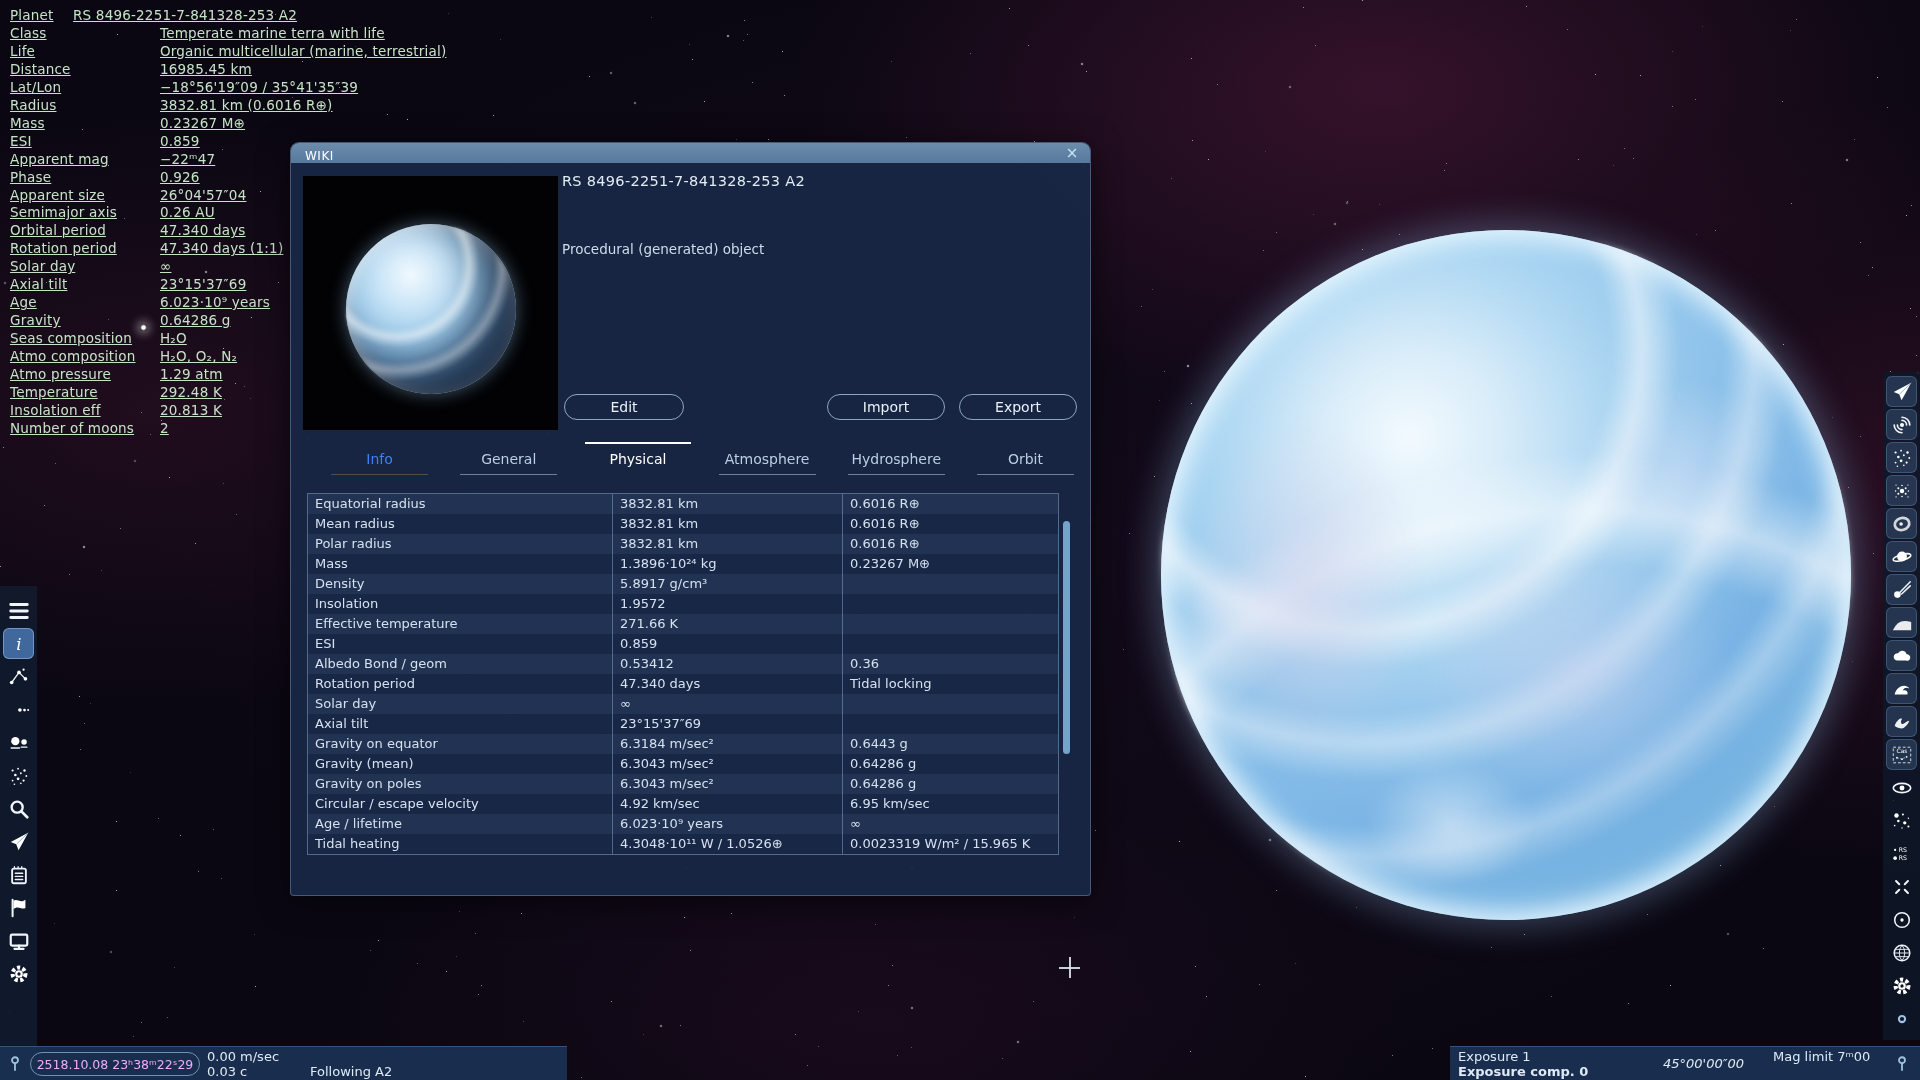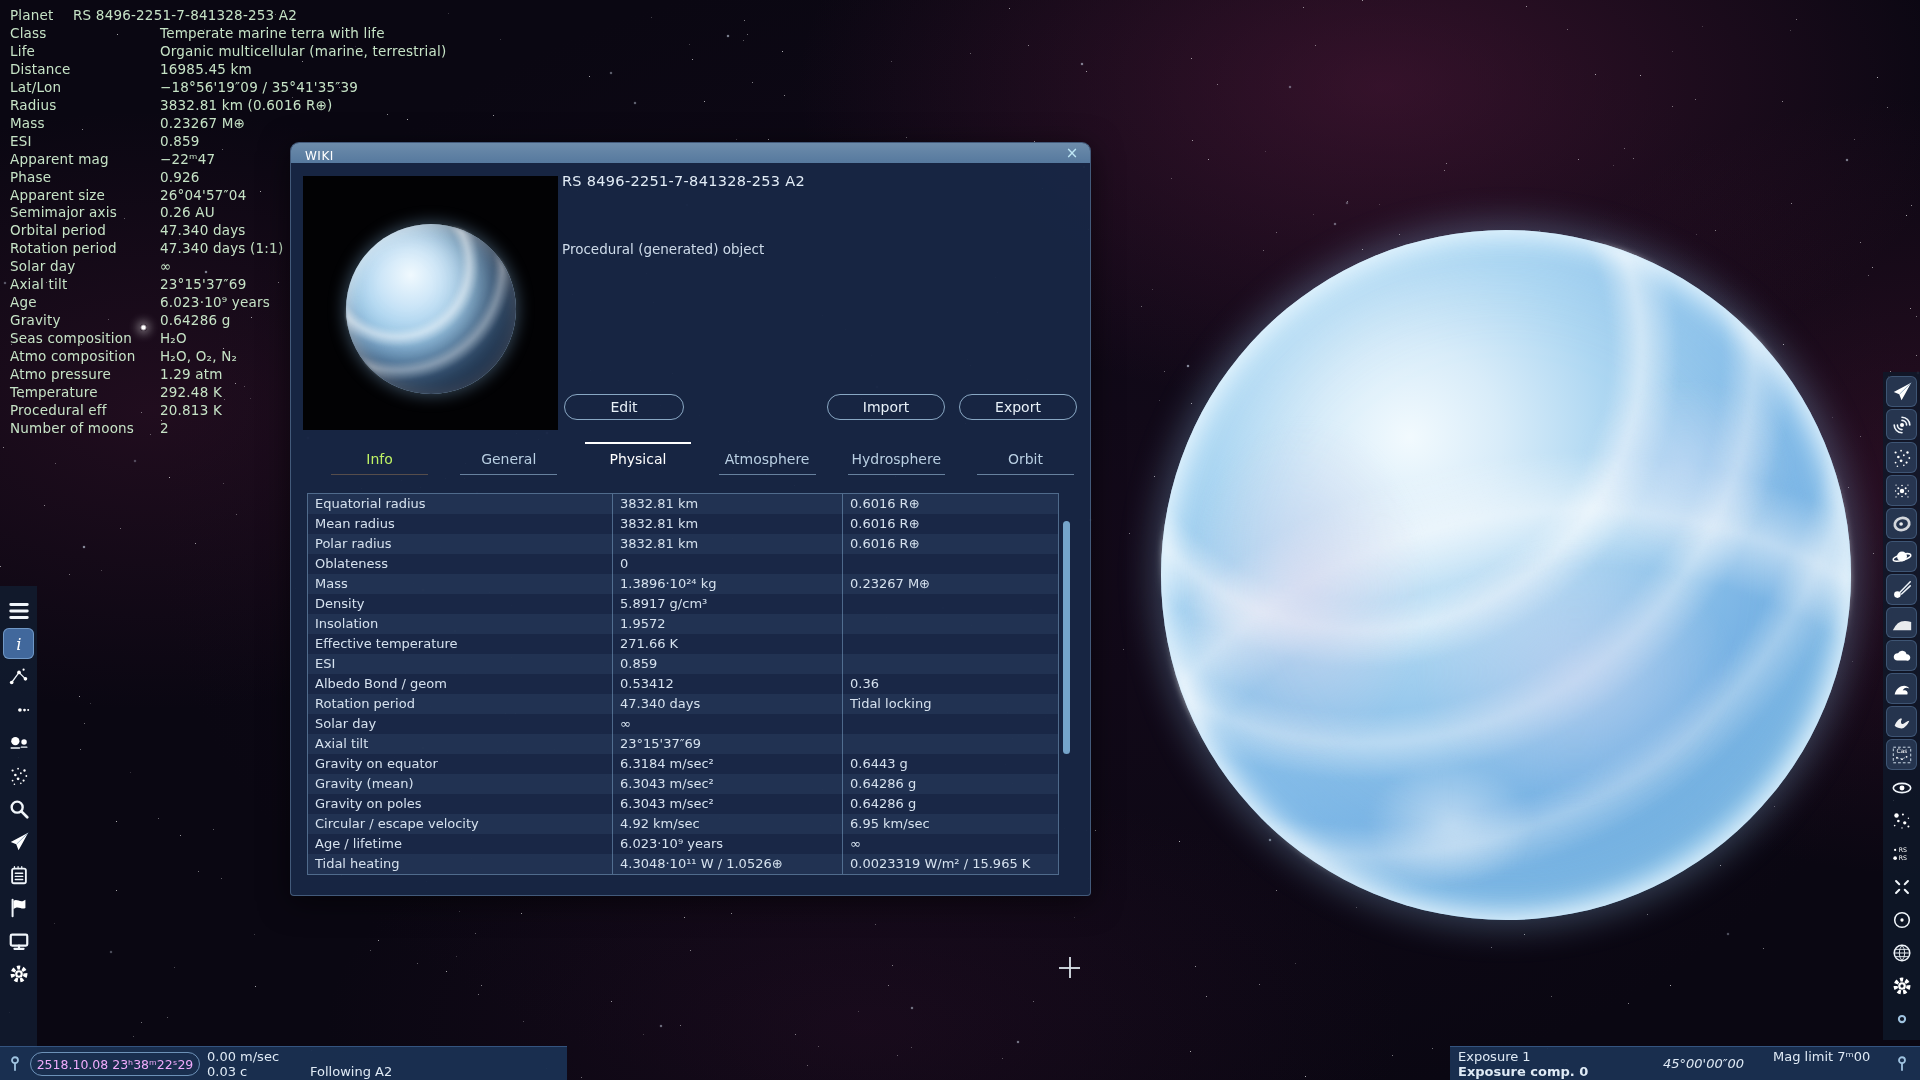--- a/index.html
+++ b/index.html
@@ -31,21 +31,21 @@
     filter:blur(3px);transform:rotate(6deg);}
   .planet-big::after{content:'';position:absolute;inset:0;border-radius:50%;
     background:
       radial-gradient(ellipse 170px 240px at 21% 52%, rgba(213,211,236,.6), transparent 70%),
       radial-gradient(ellipse 220px 180px at 60% 64%, rgba(203,212,240,.55), transparent 72%),
       radial-gradient(ellipse 150px 120px at 76% 34%, rgba(224,231,250,.45), transparent 70%),
       radial-gradient(ellipse 120px 90px at 42% 86%, rgba(255,255,255,.5), transparent 70%);
     filter:blur(6px);}
   
   .info-panel{position:absolute;left:10px;top:7px;font-size:13.5px;line-height:17.95px;color:#c6e3c6;letter-spacing:.2px;}
-  .irow{display:grid;grid-template-columns:150px auto;white-space:nowrap;}
+  .irow{display:grid;grid-template-columns:150px auto;white-space:nowrap;text-decoration:underline;}
   .irow.first{grid-template-columns:63px auto;}
   
   .wiki{position:absolute;left:290px;top:142px;width:799px;height:752px;border-radius:9px 9px 4px 4px;
     background:rgba(24,38,68,.97);border:1px solid rgba(140,180,215,.38);
     box-shadow:0 6px 30px rgba(0,0,0,.55);}
   .wiki-titlebar{position:absolute;left:0;top:0;right:0;height:20px;border-radius:8px 8px 0 0;
     background:linear-gradient(180deg,#6d8cab,#56799e);display:flex;align-items:flex-end;}
   .wiki-title{font-size:12px;color:#fff;padding-left:14px;letter-spacing:.5px;}
   .wiki-close{position:absolute;right:8px;top:0;width:20px;height:20px;display:flex;align-items:center;justify-content:center;
     color:#bfe6f5;font-size:15px;cursor:default;}
@@ -62,21 +62,21 @@
     background:transparent;color:#e8f1f8;font-size:14px;font-family:inherit;
     display:flex;align-items:center;justify-content:center;box-sizing:border-box;}
   .btn-edit{left:273px;top:251px;width:120px;}
   .btn-import{left:536px;top:251px;width:118px;}
   .btn-export{left:668px;top:251px;width:118px;}
   .tabs{position:absolute;left:0;top:299px;width:799px;height:36px;display:flex;}
   .tab{position:relative;flex:1;text-align:center;font-size:14px;color:#b9cfe2;padding-top:9px;box-sizing:border-box;}
   .tab:not(.active)::after{content:'';position:absolute;left:16px;right:16px;bottom:3px;height:1px;background:rgba(170,205,235,.55);}
   .tab.active{color:#fff;}
   .tab.active::before{content:'';position:absolute;left:12px;right:12px;top:0;height:2px;background:#fff;}
-  .tab.disabled{color:#bef264;margin-left:24px;}
+  .tab.disabled{color:#3b82f6;margin-left:24px;}
   .tab.disabled::after{background:rgba(150,118,84,.5);}
   
   .wtable{position:absolute;left:16px;top:350px;width:750px;border:1px solid rgba(130,170,205,.55);
     background:rgba(18,30,56,.5);box-sizing:content-box;}
   .trow{display:grid;grid-template-columns:304px 230px 216px;height:20px;line-height:20px;}
   .trow:nth-child(odd){background:rgba(106,140,190,.16);}
   .trow:nth-child(even){background:rgba(34,52,88,.35);}
   .tcell{font-size:13px;color:#d5e1ee;padding-left:7px;white-space:nowrap;overflow:hidden;box-sizing:border-box;}
   .tcell.c1,.tcell.c2{border-left:1px solid rgba(130,170,205,.5);}
   .wscroll{position:absolute;left:772px;top:378px;width:7px;height:233px;border-radius:4px;background:#7fb2d9;opacity:.9;}
@@ -205,21 +205,21 @@
         </div>
         <div class="irow">
           <span>Atmo pressure</span>
           <span>1.29 atm</span>
         </div>
         <div class="irow">
           <span>Temperature</span>
           <span>292.48 K</span>
         </div>
         <div class="irow">
-          <span>Procedural eff</span>
+          <span>Insolation eff</span>
           <span>20.813 K</span>
         </div>
         <div class="irow">
           <span>Number of moons</span>
           <span>2</span>
         </div>
       </div>
   </div>
 
   <div class="wiki">
@@ -253,25 +253,20 @@
           <div class="tcell c0">Mean radius</div>
           <div class="tcell c1">3832.81 km</div>
           <div class="tcell c2">0.6016 R⊕</div>
         </div>
         <div class="trow">
           <div class="tcell c0">Polar radius</div>
           <div class="tcell c1">3832.81 km</div>
           <div class="tcell c2">0.6016 R⊕</div>
         </div>
         <div class="trow">
-          <div class="tcell c0">Oblateness</div>
-          <div class="tcell c1">0</div>
-          <div class="tcell c2"></div>
-        </div>
-        <div class="trow">
           <div class="tcell c0">Mass</div>
           <div class="tcell c1">1.3896·10²⁴ kg</div>
           <div class="tcell c2">0.23267 M⊕</div>
         </div>
         <div class="trow">
           <div class="tcell c0">Density</div>
           <div class="tcell c1">5.8917 g/cm³</div>
           <div class="tcell c2"></div>
         </div>
         <div class="trow">

